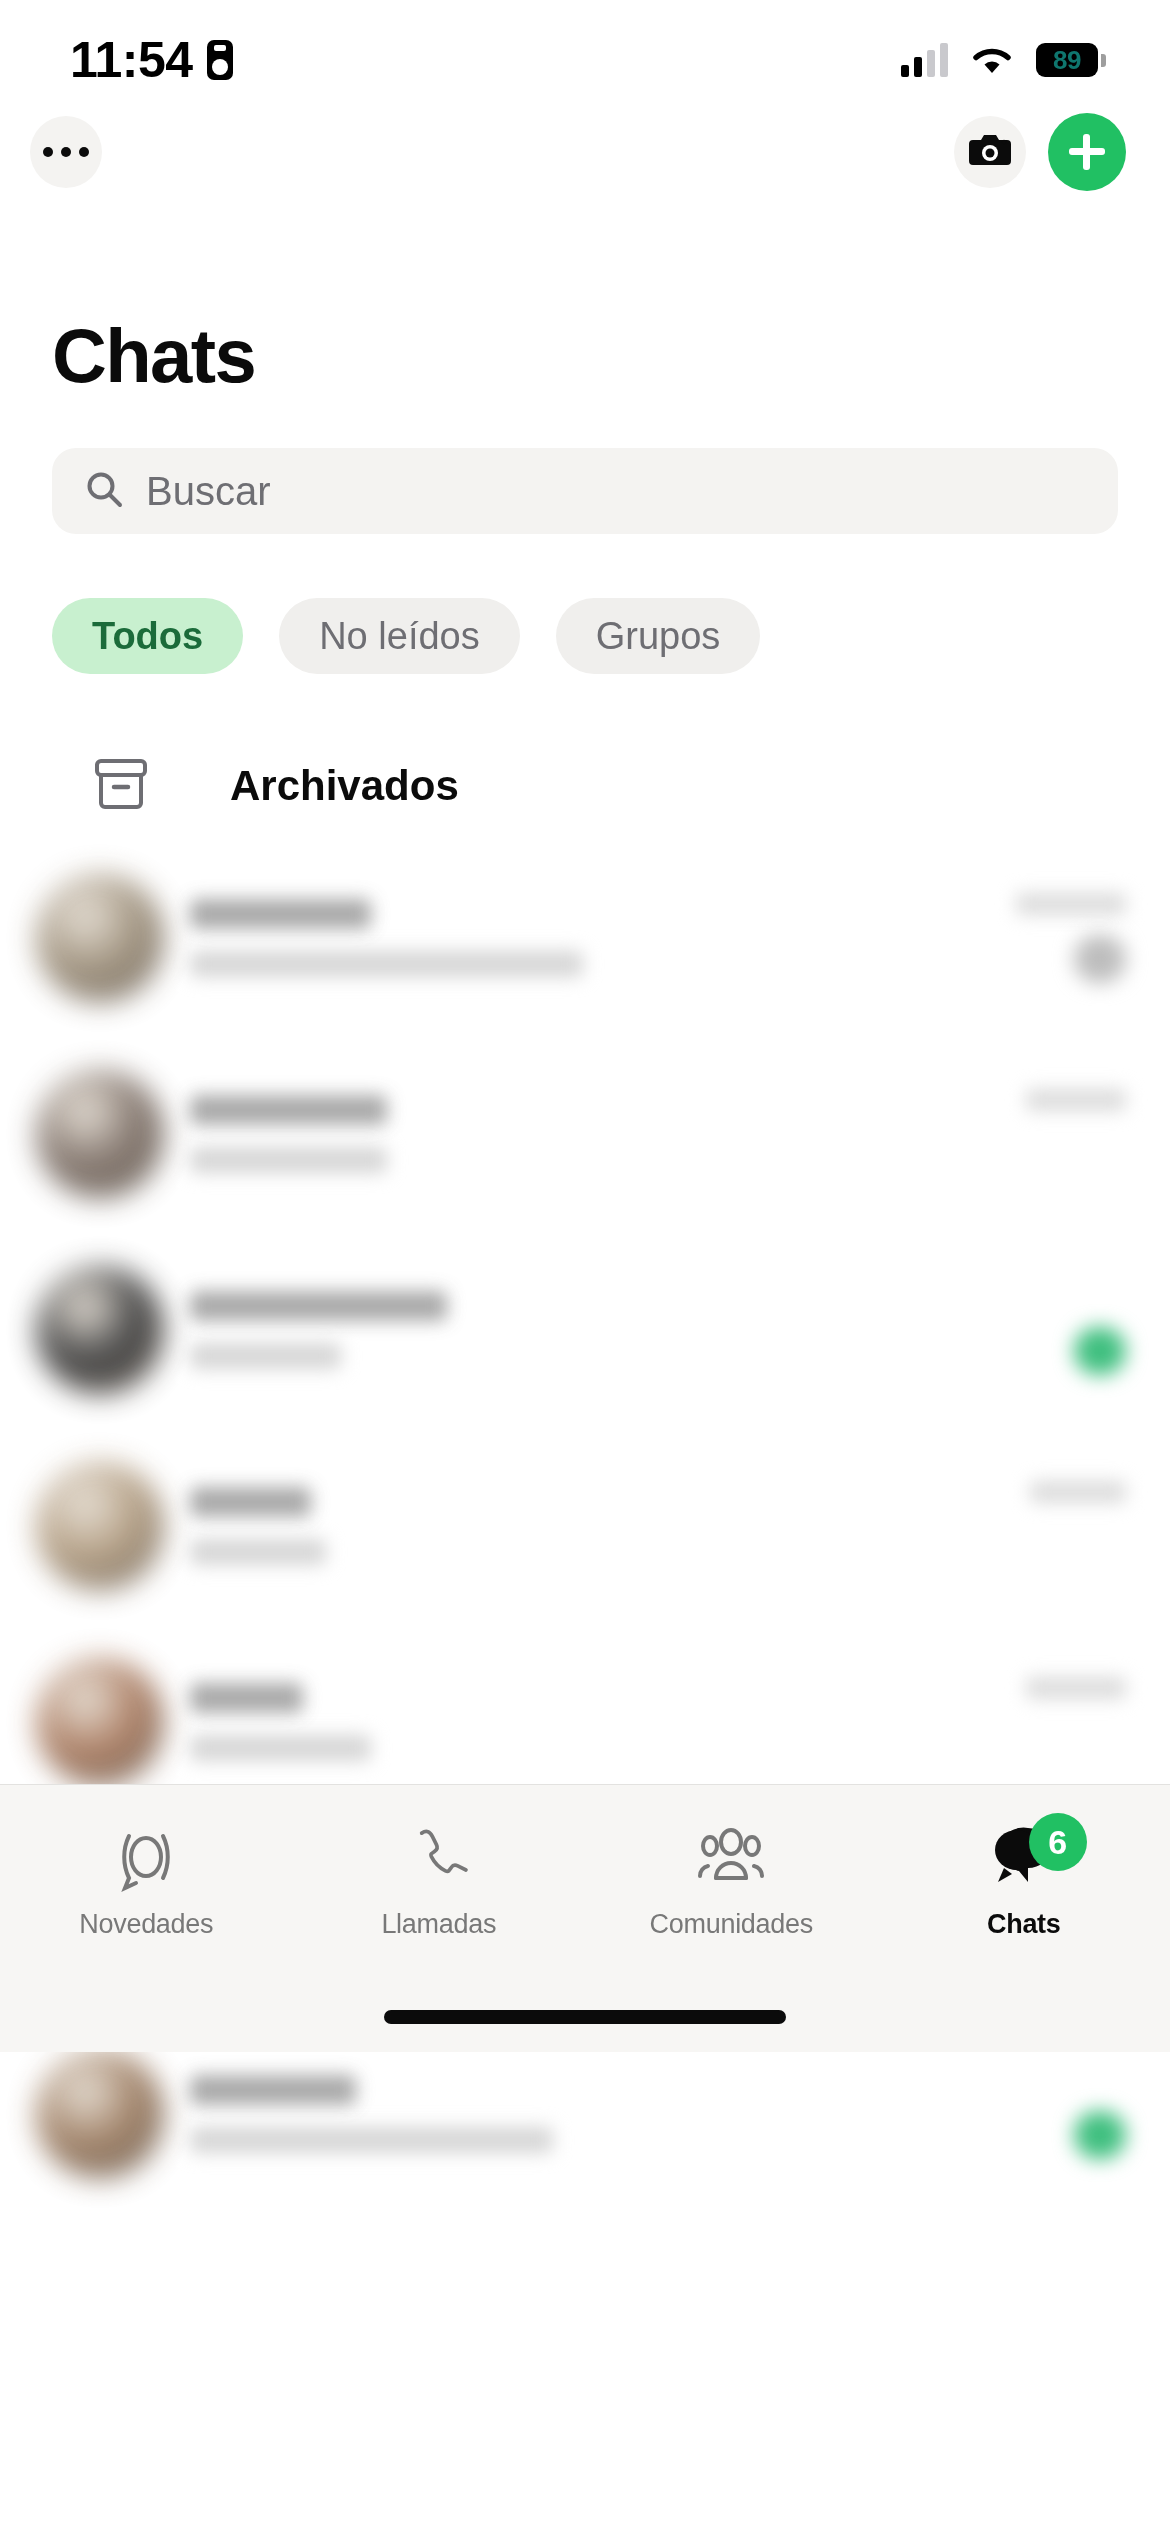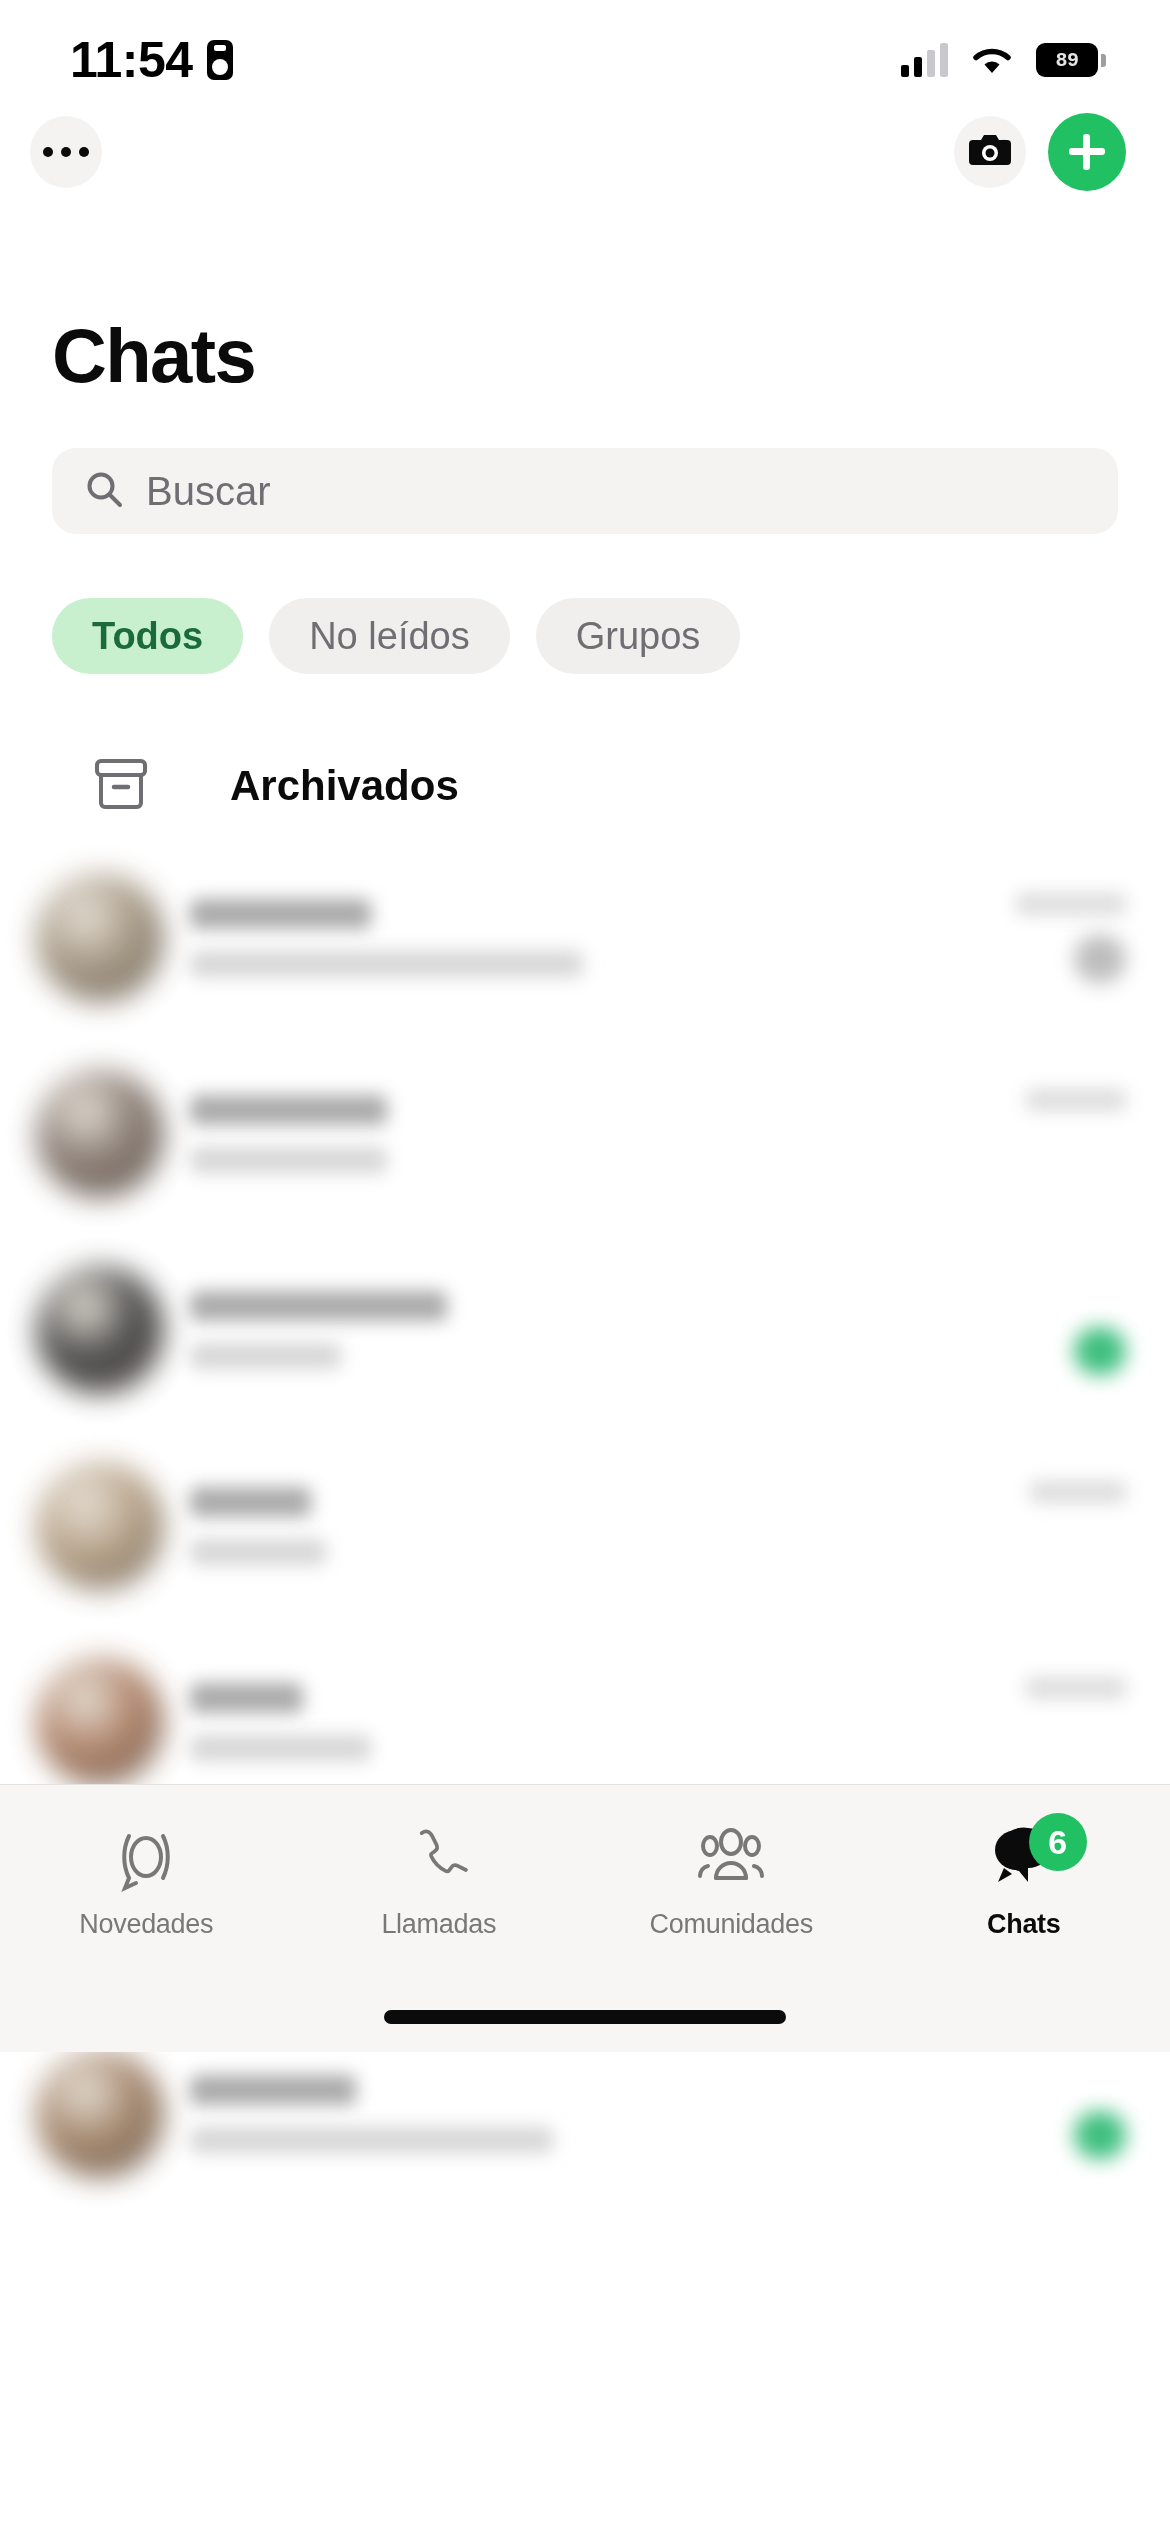--- a/index.html
+++ b/index.html
@@ -34,21 +34,21 @@
   .sig i:nth-child(4){ height:34px; background:#c9c9cd; }
   .wifi { position:relative; width:44px; height:32px; }
   .wifi svg { display:block; }
   .batt {
     display:flex; align-items:center;
   }
   .batt-body {
     width:62px; height:34px; background:#000; border-radius:9px;
     display:flex; align-items:center; justify-content:center;
   }
-  .batt-num { color:#e5e5e5; font-size:20px; font-weight:700; letter-spacing:-0.5px;font-family:Liberation Mono, monospace;}
+  .batt-num { color:#0f766e; font-size:26px; font-weight:700; letter-spacing:-0.5px;}
   .batt-cap { width:5px; height:13px; background:#000; opacity:.38; border-radius:0 3px 3px 0; margin-left:3px;}
 
   
   .navrow {
     position:absolute; top:96px; left:0; width:1170px; height:112px;
     display:flex; align-items:center; justify-content:space-between;
     padding:0 44px 0 30px;
   }
   .circle-btn {
     width:72px; height:72px; border-radius:50%;
@@ -82,21 +82,21 @@
     position:absolute; top:448px; left:52px;
     width:1066px; height:86px;
     background:#f4f3f1; border-radius:24px;
     display:flex; align-items:center; padding:0 32px; gap:22px;
   }
   .search-ph { font-size:40px; color:#6e6e73; }
 
   
   .chips {
     position:absolute; top:598px; left:52px;
-    display:flex; gap:26px;
+    display:flex; gap:36px;
   }
   .chip {
     height:76px; border-radius:38px;
     display:flex; align-items:center; justify-content:center;
     padding:0 40px;
     font-size:38px; font-weight:600;
   }
   .chip.active { background:#c8f0cf; color:#1b6b3a; }
   .chip.inactive { background:#f0efed; color:#6e6e73; font-weight:400; }
 

